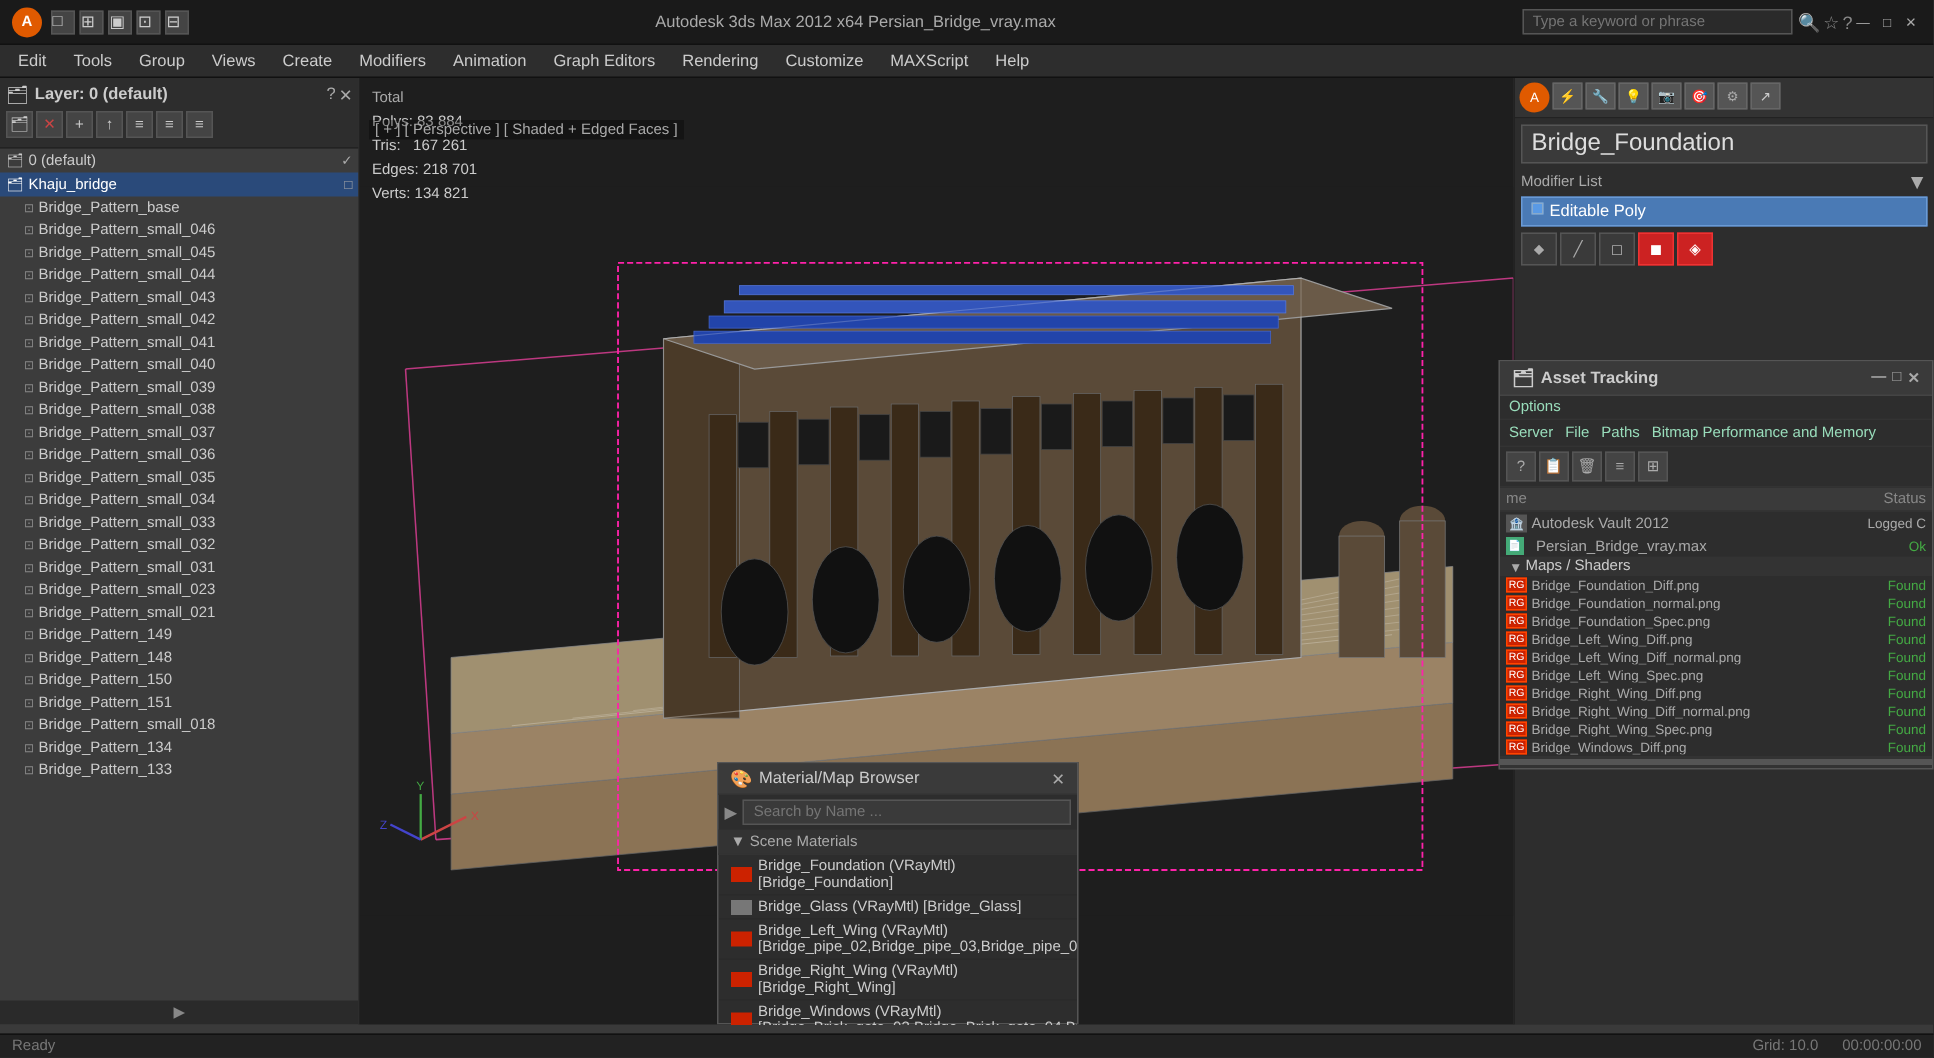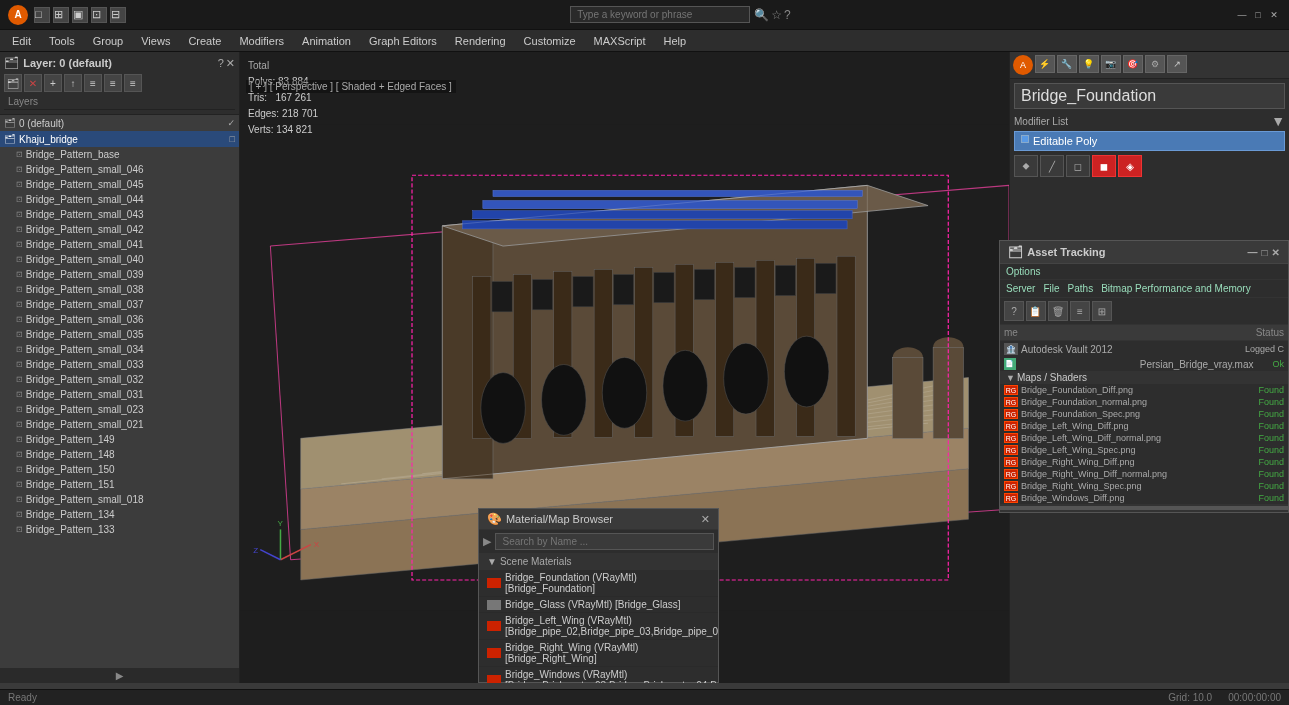--- a/index.html
+++ b/index.html
@@ -81,21 +81,21 @@
     #asset-table { overflow-y: auto; max-height: 260px; }
     .asset-header { display: flex; padding: 2px 4px; background: #3a3a3a; font-size: 10px; color: #888; border-bottom: 1px solid #333; }
     .asset-name-col { flex: 1; }
     .asset-status-col { width: 70px; text-align: right; }
     .asset-row { display: flex; align-items: center; padding: 1px 4px; font-size: 10px; gap: 3px; }
     .asset-row .asset-icon { width: 14px; height: 10px; background: #cc2200; border: 1px solid #ff4400; display: flex; align-items: center; justify-content: center; font-size: 7px; color: white; flex-shrink: 0; }
     .asset-row .asset-file { flex: 1; color: #aaa; font-size: 9px; overflow: hidden; text-overflow: ellipsis; white-space: nowrap; }
     .asset-row .asset-status { width: 60px; text-align: right; font-size: 9px; color: #4a4; }
     .asset-vault { display: flex; align-items: center; gap: 3px; padding: 2px 4px; font-size: 10px; }
     .asset-vault .vault-icon { width: 14px; height: 12px; background: #555; display: flex; align-items: center; justify-content: center; font-size: 8px; }
-    .asset-file-row { display: flex; align-items: center; gap: 19px; padding: 1px 4px; font-size: 10px; text-align: right; }
+    .asset-file-row { display: flex; align-items: center; gap: 8px; padding: 1px 4px; font-size: 10px; }
     .asset-file-row .file-icon { width: 12px; height: 12px; background: #4a7; display: flex; align-items: center; justify-content: center; font-size: 7px; }
 
     
     #mat-browser { position: absolute; bottom: 0; left: 238px; right: 290px; background: #2d2d2d; border: 1px solid #555; z-index: 15; height: 175px; }
     #mat-browser-title { background: #3a3a3a; padding: 3px 8px; display: flex; justify-content: space-between; align-items: center; border-bottom: 1px solid #333; }
     #mat-browser-title span { color: #ccc; font-size: 11px; }
     #mat-search { padding: 3px 4px; border-bottom: 1px solid #333; display: flex; align-items: center; }
     #mat-search-arrow { color: #888; margin-right: 4px; }
     #mat-search-input { flex: 1; background: #3a3a3a; border: 1px solid #555; color: #aaa; padding: 2px 6px; font-size: 10px; }
     #mat-scene-label { padding: 2px 8px; color: #aaa; font-size: 10px; background: #333; border-bottom: 1px solid #333; display: flex; align-items: center; gap: 3px; }
@@ -126,20 +126,21 @@
   <div id="titlebar-left">
     <div id="titlebar-logo">A</div>
     <div id="titlebar-icons">
       <span>□</span>
       <span>⊞</span>
       <span>▣</span>
       <span>⊡</span>
       <span>⊟</span>
     </div>
   </div>
+  <div id="titlebar-title">Autodesk 3ds Max  2012 x64          Persian_Bridge_vray.max</div>
   <div id="titlebar-search">
     <input type="text" placeholder="Type a keyword or phrase" style="">
     <div id="titlebar-search-icons">
       <span>🔍</span>
       <span>☆</span>
       <span>?</span>
     </div>
   </div>
   <div id="titlebar-win-controls">
     <span>—</span>
@@ -179,23 +180,20 @@
       </div>
       <div id="layer-toolbar">
         <span>🗂</span>
         <span style="color:#cc4444;">✕</span>
         <span>+</span>
         <span>↑</span>
         <span>≡</span>
         <span>≡</span>
         <span>≡</span>
       </div>
-      <div id="layer-columns">
-        <span>Layers</span>
-      </div>
     </div>
     <div id="layer-list">
       <div class="layer-item">
         <span class="layer-icon">🗂</span>
         <span>0 (default)</span>
         <span class="layer-check">✓</span>
       </div>
       <div class="layer-item active">
         <span class="layer-icon">🗂</span>
         <span>Khaju_bridge</span>

